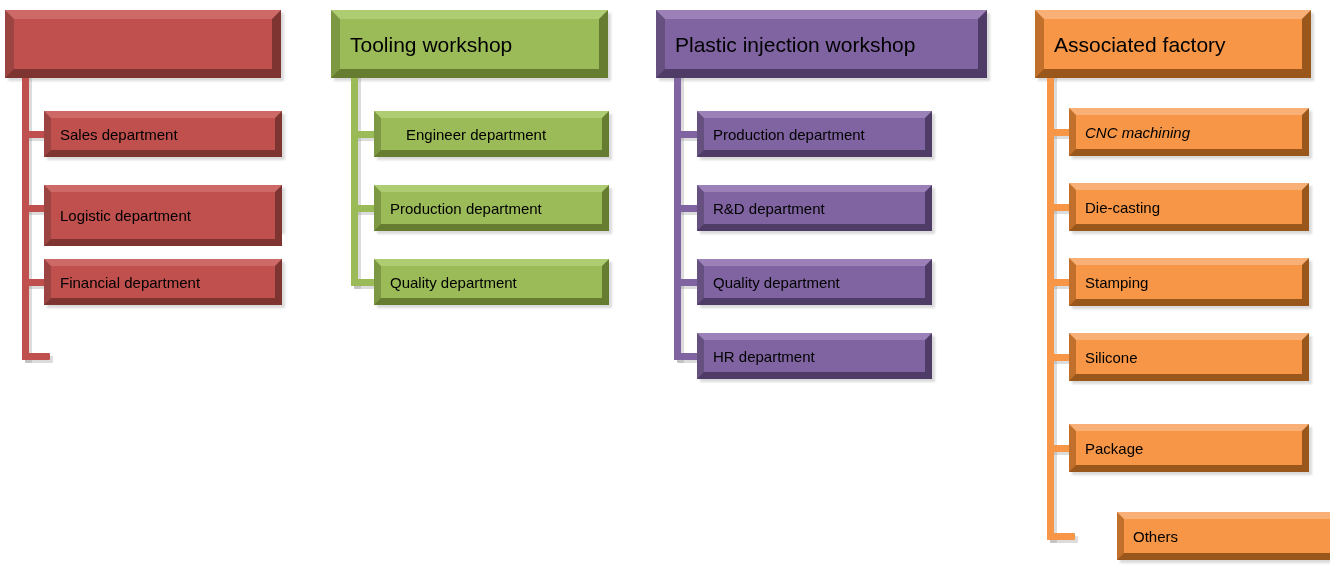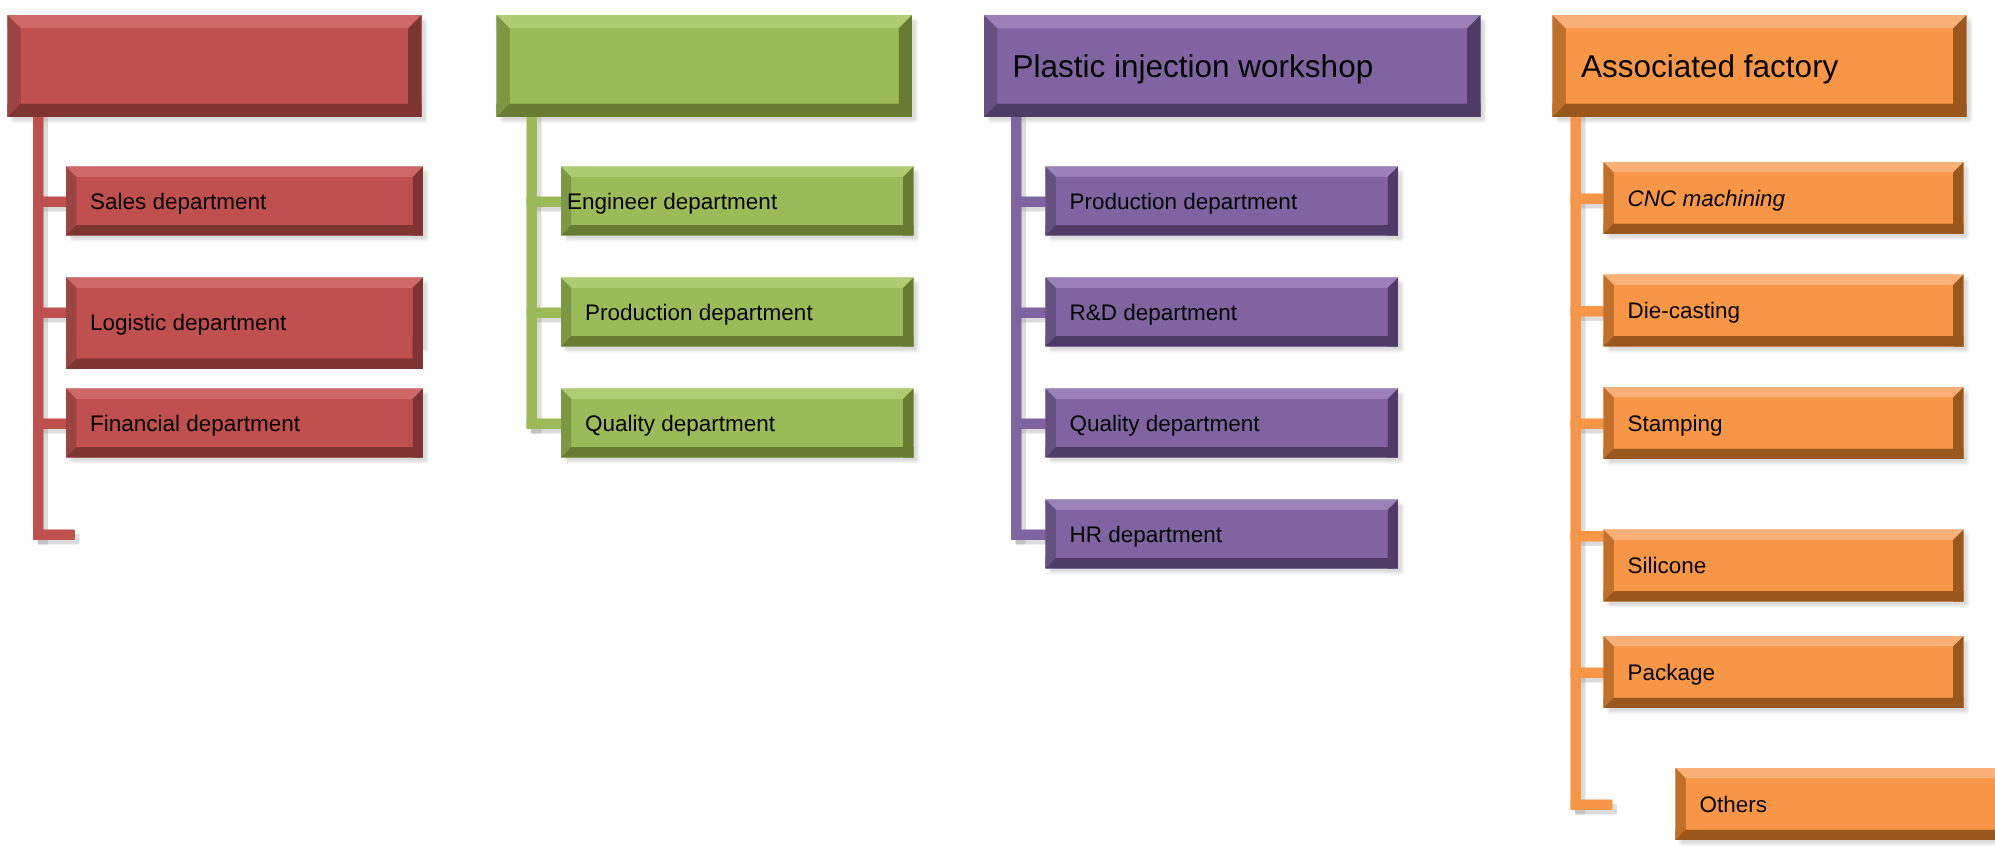--- a/index.html
+++ b/index.html
@@ -108,22 +108,23 @@
     <div class="conn-shadow" style="left: 354px; top: 134px; width: 29px; height: 7px;"></div>
     <div class="stub" style="left: 351px; top: 131px; width: 29px; background: rgb(155, 187, 89); z-index: 1;"></div>
     <div class="conn-shadow" style="left: 354px; top: 208px; width: 29px; height: 7px;"></div>
     <div class="stub" style="left: 351px; top: 205px; width: 29px; background: rgb(155, 187, 89); z-index: 1;"></div>
     <div class="conn-shadow" style="left: 354px; top: 282px; width: 29px; height: 7px;"></div>
     <div class="stub" style="left: 351px; top: 279px; width: 29px; background: rgb(155, 187, 89); z-index: 1;"></div>
     <div class="node head" style="left: 331px; top: 10px; width: 277px; height: 68px; padding-left: 19px;">
       <div class="drop" style="left: 3px; top: 3px; width: 277px; height: 68px;"></div>
       <div class="face" style="z-index: 1; background: rgb(155, 187, 89); border-width: 9px; border-style: solid; border-color: rgb(174, 205, 115) rgb(102, 124, 48) rgb(102, 124, 48) rgb(125, 152, 66);"></div>
       <div class="face" style="z-index: 2; left: 9px; top: 9px; width: 259px; height: 50px; background: rgb(155, 187, 89);"></div>
-    </div>
-    <div class="node sub" style="left: 374px; top: 111px; width: 235px; height: 46px; padding-left: 4px;">
+      <span class="label">Tooling workshop</span>
+    </div>
+    <div class="node sub" style="left: 374px; top: 111px; width: 235px; height: 46px; padding-left: 32px;">
       <div class="drop" style="left: 3px; top: 3px; width: 235px; height: 46px;"></div>
       <div class="face" style="z-index: 1; background: rgb(155, 187, 89); border-width: 7px; border-style: solid; border-color: rgb(174, 205, 115) rgb(102, 124, 48) rgb(102, 124, 48) rgb(125, 152, 66);"></div>
       <div class="face" style="z-index: 2; left: 7px; top: 7px; width: 221px; height: 32px; background: rgb(155, 187, 89);"></div>
       <span class="label">Engineer department</span>
     </div>
     <div class="node sub" style="left: 374px; top: 185px; width: 235px; height: 46px; padding-left: 16px;">
       <div class="drop" style="left: 3px; top: 3px; width: 235px; height: 46px;"></div>
       <div class="face" style="z-index: 1; background: rgb(155, 187, 89); border-width: 7px; border-style: solid; border-color: rgb(174, 205, 115) rgb(102, 124, 48) rgb(102, 124, 48) rgb(125, 152, 66);"></div>
       <div class="face" style="z-index: 2; left: 7px; top: 7px; width: 221px; height: 32px; background: rgb(155, 187, 89);"></div>
       <span class="label">Production department</span>
@@ -205,21 +206,21 @@
       <div class="face" style="z-index: 1; background: rgb(247, 150, 70); border-width: 7px; border-style: solid; border-color: rgb(249, 176, 119) rgb(153, 87, 28) rgb(153, 87, 28) rgb(192, 112, 42);"></div>
       <div class="face" style="z-index: 2; left: 7px; top: 7px; width: 226px; height: 34px; background: rgb(247, 150, 70);"></div>
       <span class="label">Die-casting</span>
     </div>
     <div class="node sub" style="left: 1069px; top: 258px; width: 240px; height: 48px; padding-left: 16px;">
       <div class="drop" style="left: 3px; top: 3px; width: 240px; height: 48px;"></div>
       <div class="face" style="z-index: 1; background: rgb(247, 150, 70); border-width: 7px; border-style: solid; border-color: rgb(249, 176, 119) rgb(153, 87, 28) rgb(153, 87, 28) rgb(192, 112, 42);"></div>
       <div class="face" style="z-index: 2; left: 7px; top: 7px; width: 226px; height: 34px; background: rgb(247, 150, 70);"></div>
       <span class="label">Stamping</span>
     </div>
-    <div class="node sub" style="left: 1069px; top: 333px; width: 240px; height: 48px; padding-left: 16px; margin-top: 20px;">
+    <div class="node sub" style="left: 1069px; top: 333px; width: 240px; height: 48px; padding-left: 16px;">
       <div class="drop" style="left: 3px; top: 3px; width: 240px; height: 48px;"></div>
       <div class="face" style="z-index: 1; background: rgb(247, 150, 70); border-width: 7px; border-style: solid; border-color: rgb(249, 176, 119) rgb(153, 87, 28) rgb(153, 87, 28) rgb(192, 112, 42);"></div>
       <div class="face" style="z-index: 2; left: 7px; top: 7px; width: 226px; height: 34px; background: rgb(247, 150, 70);"></div>
       <span class="label">Silicone</span>
     </div>
     <div class="node sub" style="left: 1069px; top: 424px; width: 240px; height: 48px; padding-left: 16px;">
       <div class="drop" style="left: 3px; top: 3px; width: 240px; height: 48px;"></div>
       <div class="face" style="z-index: 1; background: rgb(247, 150, 70); border-width: 7px; border-style: solid; border-color: rgb(249, 176, 119) rgb(153, 87, 28) rgb(153, 87, 28) rgb(192, 112, 42);"></div>
       <div class="face" style="z-index: 2; left: 7px; top: 7px; width: 226px; height: 34px; background: rgb(247, 150, 70);"></div>
       <span class="label">Package</span>

